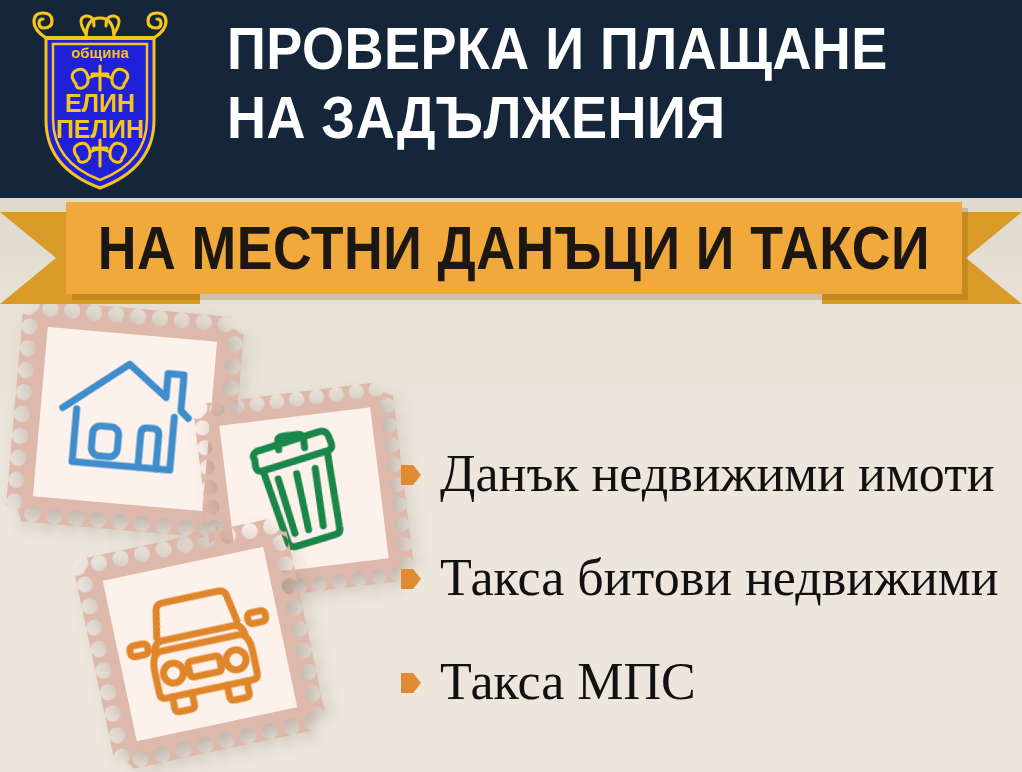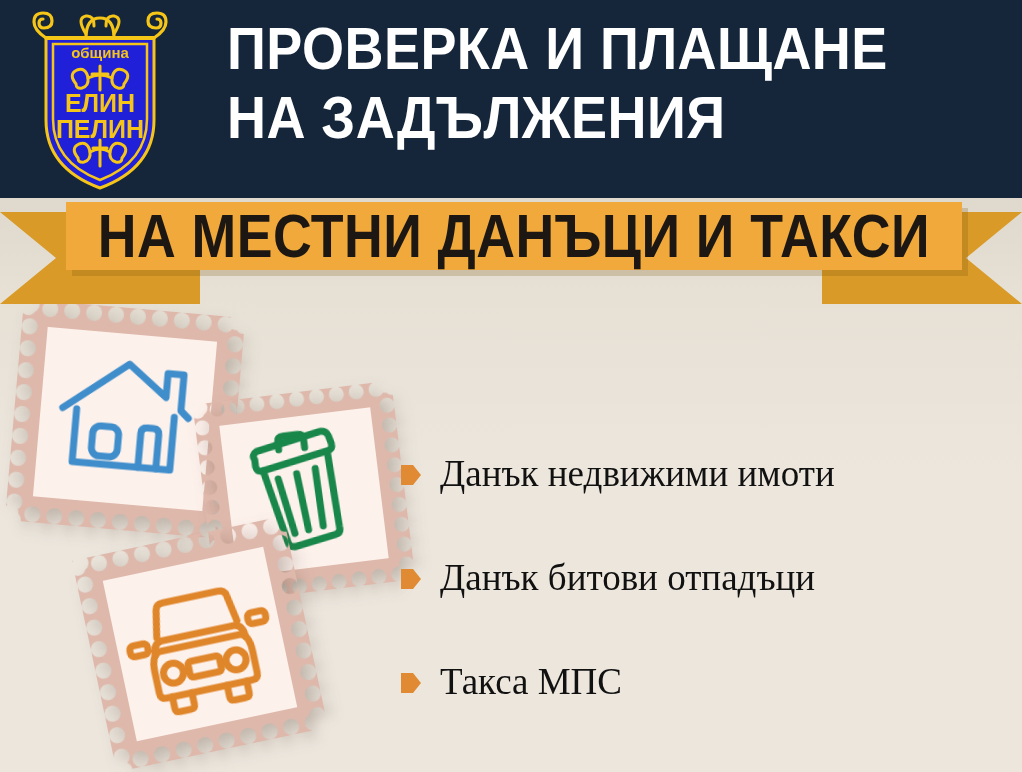--- a/index.html
+++ b/index.html
@@ -72,21 +72,21 @@
     left: 0; width: 200px;
     clip-path: polygon(0 0, 200px 0, 200px 92px, 0 92px, 56px 46px);
   }
   .ribbon-tail.right {
     right: 0; width: 200px;
     clip-path: polygon(0 0, 200px 0, 144px 46px, 200px 92px, 0 92px);
   }
   .ribbon-main {
     position: absolute;
     left: 66px; top: 6px;
-    width: 896px; height: 68px;
+    width: 896px; height: 92px;
     background: #f0a93a;
     box-shadow: 6px 6px 0 rgba(120,80,10,0.22);
     display: flex;
     align-items: center;
     justify-content: center;
   }
   .ribbon-text {
     font-family: "Liberation Sans", sans-serif;
     font-weight: bold;
     font-size: 61px;
@@ -119,21 +119,21 @@
   }
   .bullet-marker {
     flex: 0 0 auto;
     width: 22px; height: 26px;
     margin-right: 18px;
     margin-top: 2px;
   }
   .bullet-marker svg { display: block; width: 22px; height: 26px; }
   .bullet-label {
     font-family: "Liberation Serif", serif;
-    font-size: 37px;
+    font-size: 52px;
     color: #111111;
     line-height: 1.1;
     white-space: nowrap;
   }
 </style>
 </head>
 <body>
 
 <div id="poster">
 
@@ -417,21 +417,21 @@
       </span>
       <span class="bullet-label">Данък недвижими имоти</span>
     </div>
 
     <div class="bullet-row">
       <span class="bullet-marker">
         <svg viewBox="0 0 22 26" xmlns="http://www.w3.org/2000/svg" aria-hidden="true">
           <path d="M1 3 L13 3 L21 13 L13 23 L1 23 Z" fill="#e08a33"></path>
         </svg>
       </span>
-      <span class="bullet-label">Данък битови отпадъци</span>
+      <span class="bullet-label">Такса битови недвижими</span>
     </div>
 
     <div class="bullet-row">
       <span class="bullet-marker">
         <svg viewBox="0 0 22 26" xmlns="http://www.w3.org/2000/svg" aria-hidden="true">
           <path d="M1 3 L13 3 L21 13 L13 23 L1 23 Z" fill="#e08a33"></path>
         </svg>
       </span>
       <span class="bullet-label">Такса МПС</span>
     </div>

